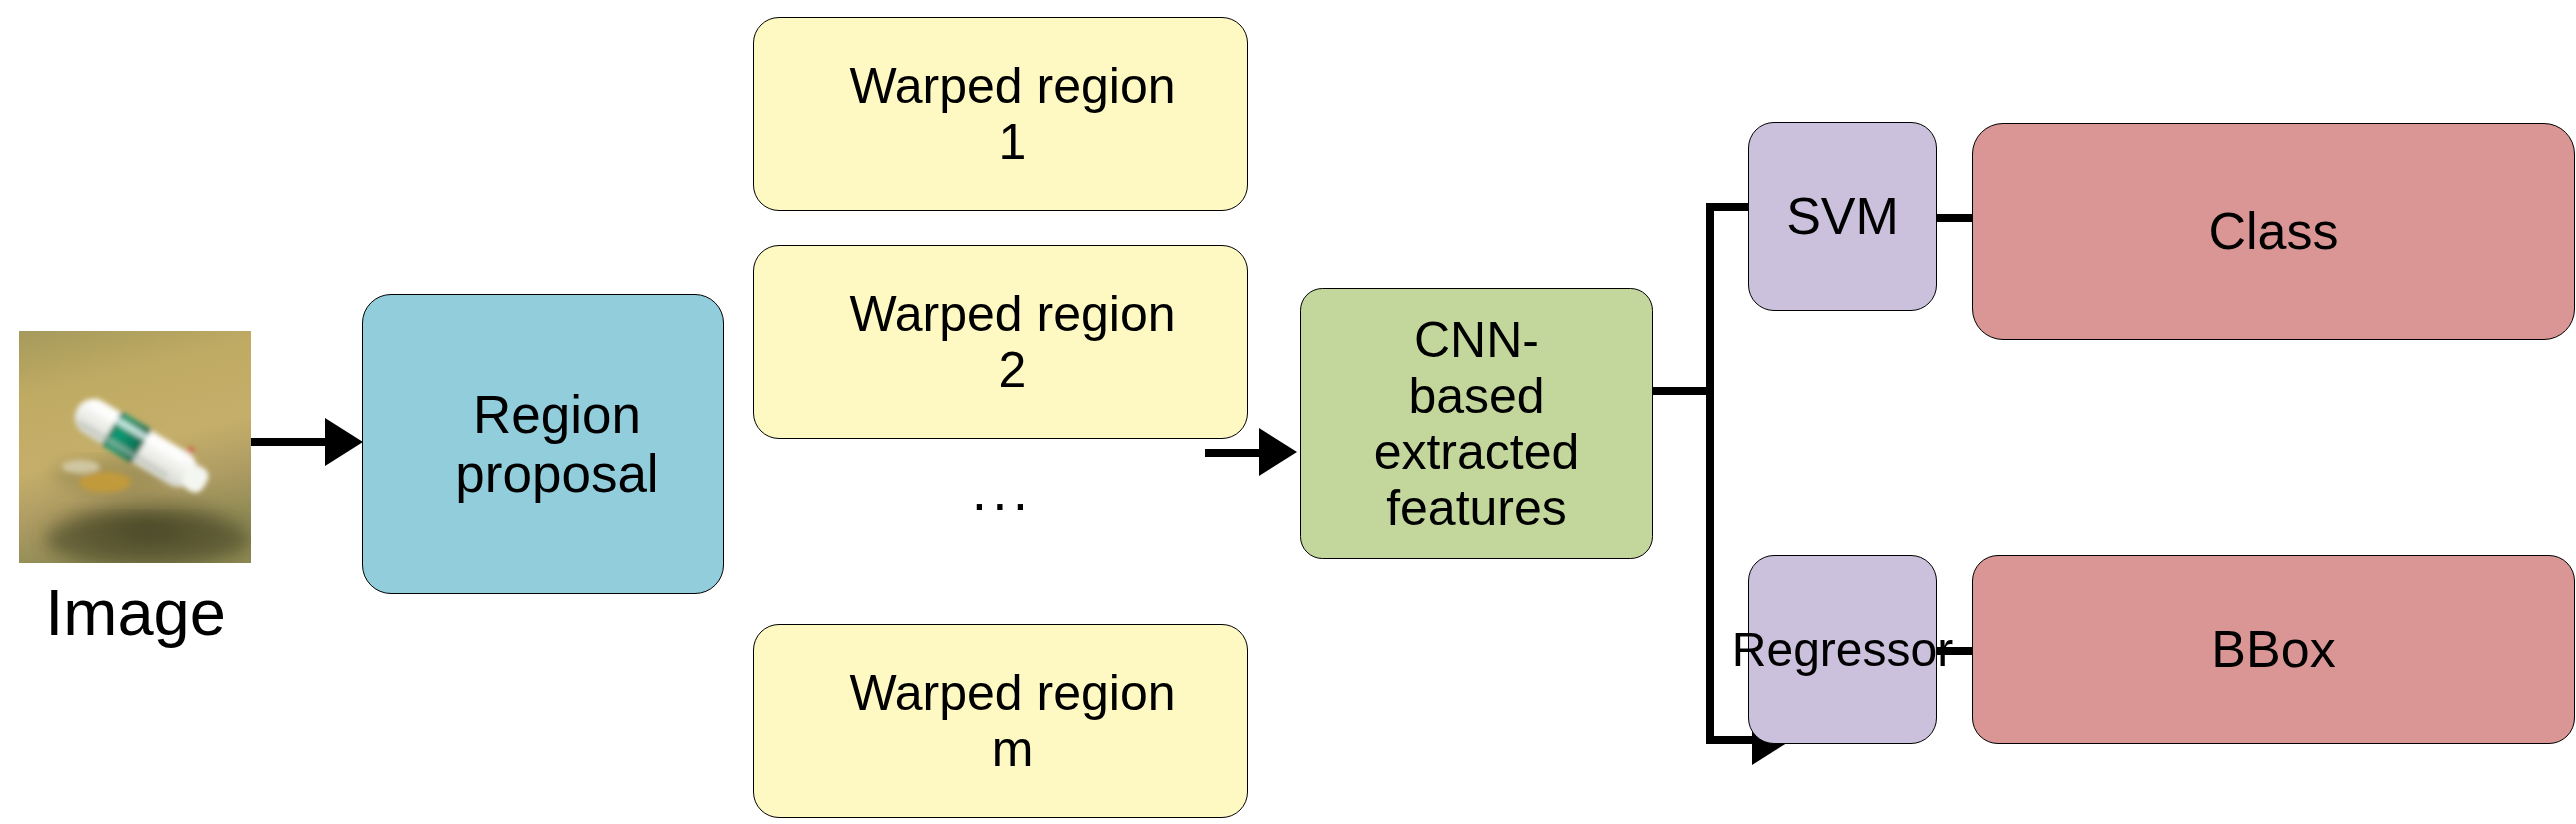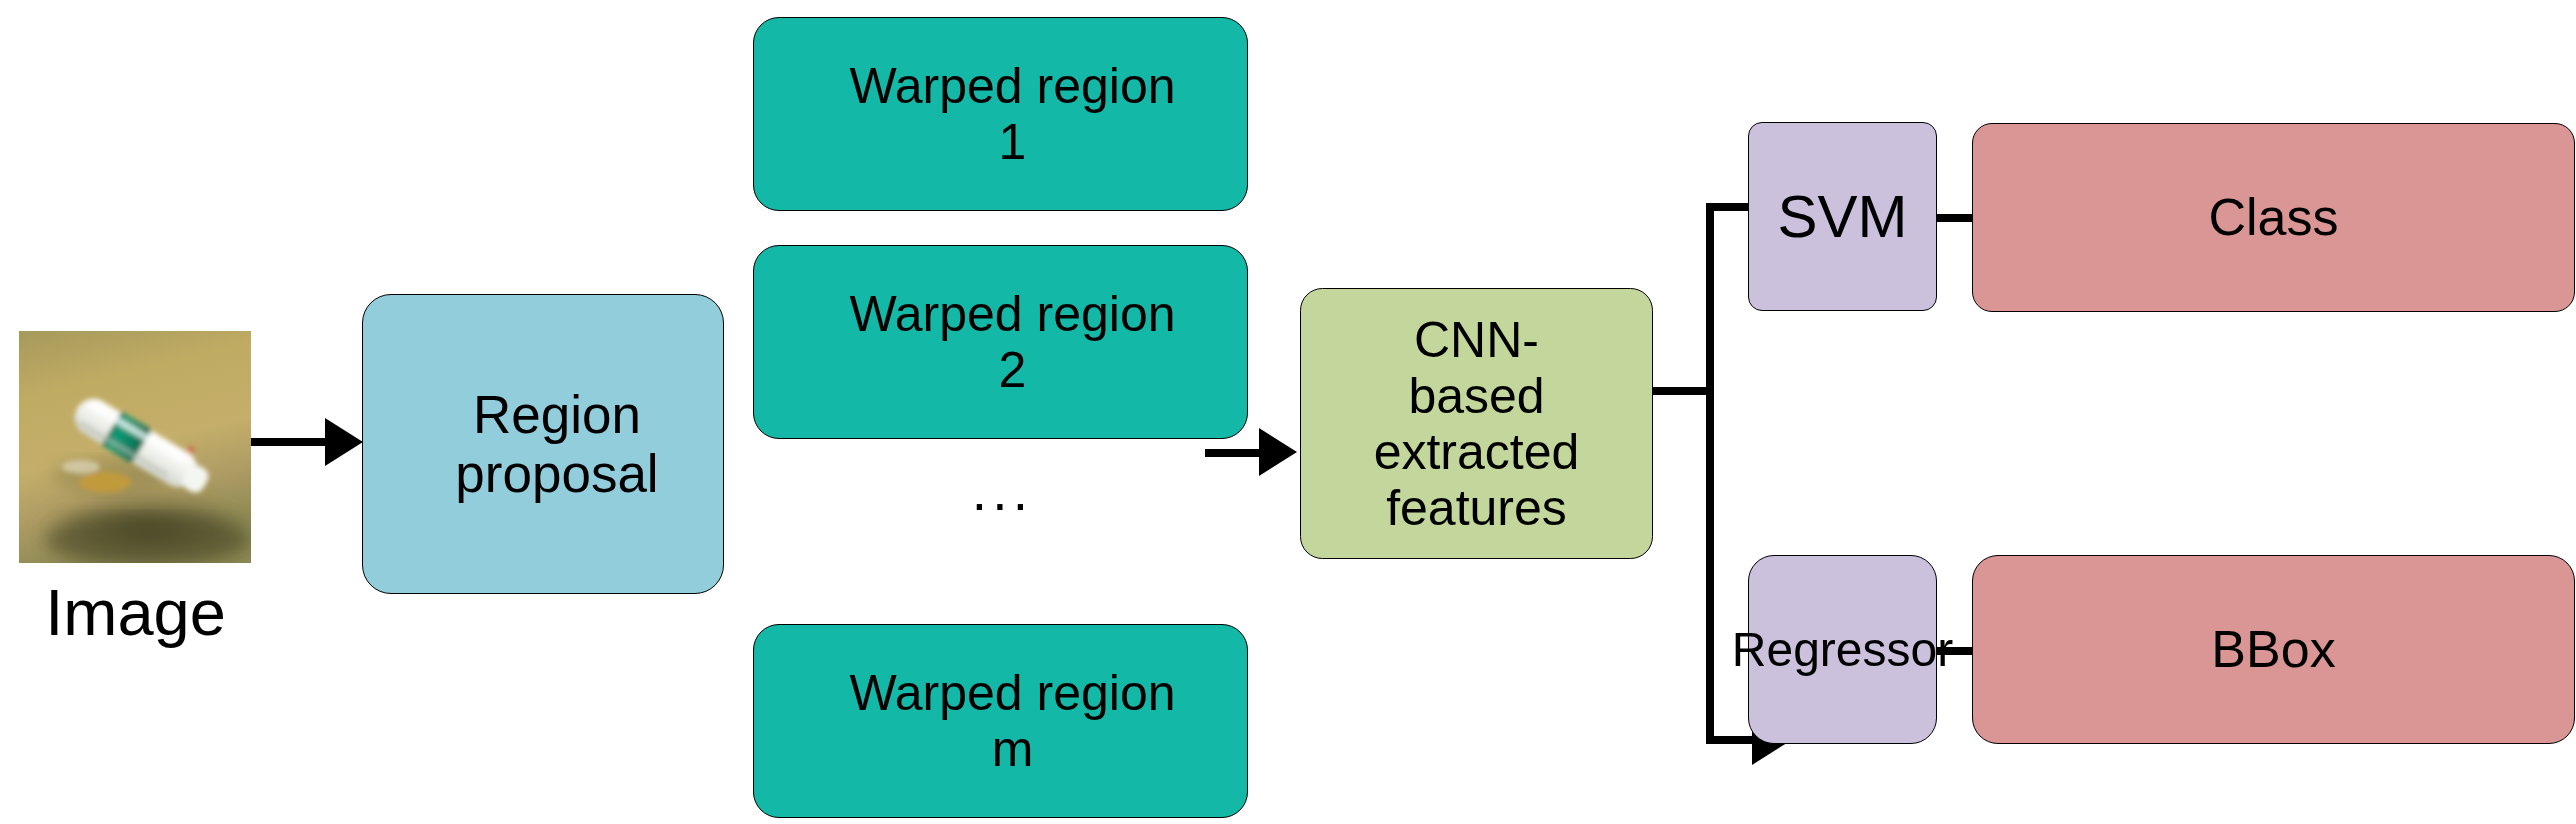--- a/index.html
+++ b/index.html
@@ -6,34 +6,34 @@
   body{width:2576px;height:825px;position:relative;overflow:hidden;
        font-family:"Liberation Sans",sans-serif;color:#000000;}
   .stage{position:absolute;left:0;top:0;width:2576px;height:825px;}
 
   
   .node{position:absolute;box-sizing:border-box;border:1.7px solid #000000;
         border-radius:29px;display:flex;align-items:center;justify-content:center;
         text-align:center;line-height:1.12;white-space:pre-line;}
 
   .node-blue   {background:#92cddc;padding-left:28px;}
-  .node-peach  {background:#14b8a6;padding-left:24px;}
+  .node-peach  {background:#fef9c3;padding-left:24px;}
   .node-green  {background:#c3d69b;}
   .node-purple {background:#ccc1dd;}
   .node-rose   {background:#d99694;}
 
   
   #region-proposal{left:362px;top:294px;width:362px;height:300px;font-size:53px;}
   #warped-1{left:753px;top:17px; width:495px;height:194px;font-size:50px;border-radius:26px;}
   #warped-2{left:753px;top:245px;width:495px;height:194px;font-size:50px;border-radius:26px;}
   #warped-m{left:753px;top:624px;width:495px;height:194px;font-size:50px;border-radius:26px;}
   #cnn-features{left:1300px;top:288px;width:353px;height:271px;font-size:50px;border-radius:22.4px;}
-  #svm{left:1748px;top:122px;width:189px;height:189px;font-size:60px;border-radius:14px;}
+  #svm{left:1748px;top:122px;width:189px;height:189px;font-size:52px;border-radius:26px;}
   #regressor{left:1748px;top:555px;width:189px;height:189px;font-size:48px;border-radius:26px;}
-  #class-out{left:1972px;top:123px;width:603px;height:189px;font-size:52px;border-radius:20px;}
+  #class-out{left:1972px;top:123px;width:603px;height:217px;font-size:52px;border-radius:31px;}
   #bbox-out{left:1972px;top:555px;width:603px;height:189px;font-size:52px;border-radius:26px;}
 
   
   #ellipsis{position:absolute;left:938px;top:456px;width:129px;height:69px;
             font-size:55px;letter-spacing:5.2px;display:flex;align-items:center;
             justify-content:center;color:#000;}
 
   
   #image-thumb{position:absolute;left:19px;top:331px;width:232px;height:232px;
                overflow:hidden;}

